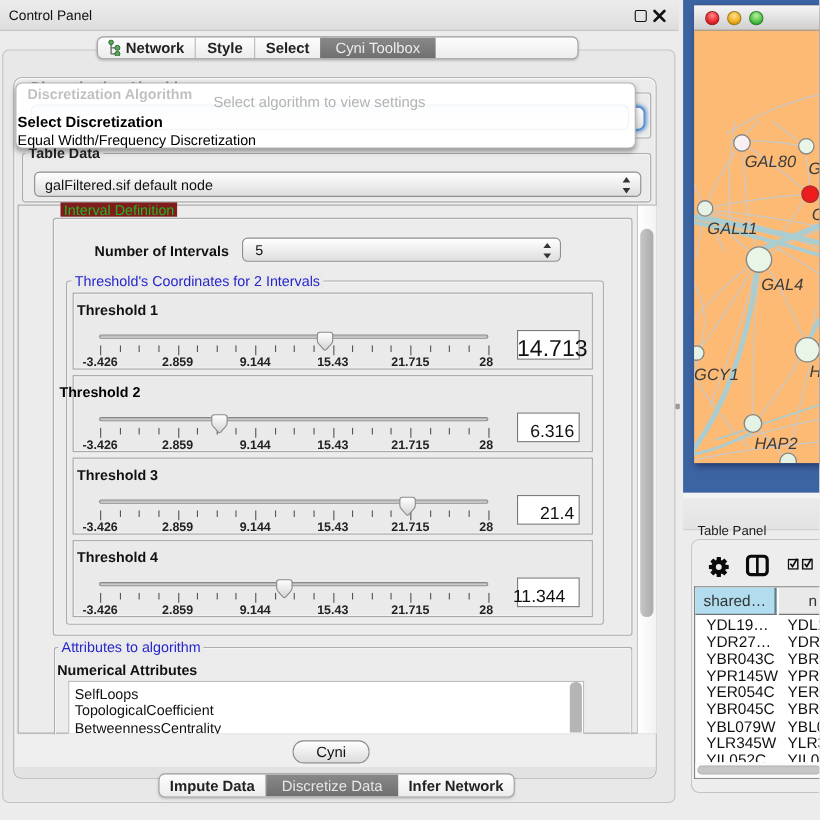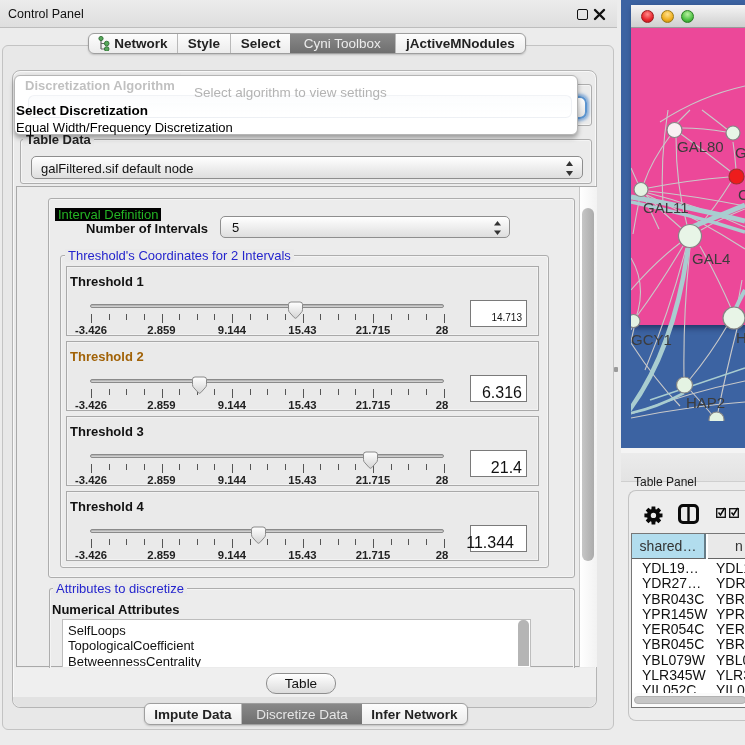--- a/index.html
+++ b/index.html
@@ -27,21 +27,20 @@
         <path d="M3 2.5 L3 13 M3 7.5 L8.5 7.5 M3 13 L8.5 13" stroke="#666" stroke-width="1.2" fill="none"></path>
         <circle cx="3" cy="2.5" r="2.1" fill="#57a85b" stroke="#2f6d33" stroke-width="0.9"></circle>
         <circle cx="8.7" cy="7.5" r="2.3" fill="#57a85b" stroke="#2f6d33" stroke-width="0.9"></circle>
         <circle cx="8.7" cy="13" r="2.3" fill="#57a85b" stroke="#2f6d33" stroke-width="0.9"></circle>
       </svg>
     Network
   </div>
   <div style="width:54px;display:flex;align-items:center;justify-content:center;border-right:1px solid #b9b9b9;">Style</div>
   <div style="width:59px;display:flex;align-items:center;justify-content:center;">Select</div>
   <div style="width:105px;display:flex;align-items:center;justify-content:center;background:linear-gradient(#898989,#6f6f6f);color:#ececec;font-weight:normal;">Cyni Toolbox</div>
-  <div style="width:131px;display:flex;align-items:center;justify-content:center;border-left:1px solid #b9b9b9;">jActiveMNodules</div>
 </div>
 
 <div class="abs" style="left:2px;top:45px;width:612px;height:685px;background:#e8e8e8;border:1px solid #c3c3c3;border-radius:6px;"></div>
 
 <div class="abs" style="left:12px;top:70px;width:585px;height:638px;background:#ebebeb;border:1px solid #b5b5b5;border-radius:8px;box-shadow:inset 0 0 0 1px #f8f8f8;"></div>
 
 <div class="abs" style="left:13px;top:697px;width:583px;height:10px;background:#e2e2e2;border-radius:0 0 8px 8px;"></div>
 
 <div class="abs etched" style="left:20px;top:84px;width:572px;height:42px;border-radius:3px;"></div>
 <div class="gtitle bold" style="left:25px;top:73px;color:#333;">Discretization Algorithm</div>
@@ -57,21 +56,21 @@
       <path d="M4.5 15 L8 10 L1 10 Z" fill="#333"></path>
     </svg>
 </div>
 
 <div class="abs" style="left:16px;top:186px;width:581px;height:481px;border:1px solid #a9a9a9;background:#ececec;"></div>
 
 <div class="abs" style="left:579px;top:187px;width:18px;height:480px;background:linear-gradient(90deg,#ffffff,#f2f2f2);border-left:1px solid #c5c5c5;"></div>
 <div class="abs" style="left:582px;top:208px;width:12px;height:353px;border-radius:6px;background:linear-gradient(90deg,#c6c6c6,#ababab);"></div>
 
 <div class="abs etched" style="left:48px;top:198px;width:527px;height:380px;"></div>
-<div class="gtitle" style="left:55px;top:208px;color:#24b324;background:#000000;">Interval Definition</div>
+<div class="gtitle" style="left:55px;top:184px;color:#24b324;background:#7f1d1d;">Interval Definition</div>
 
 <div class="abs bold" style="left:86px;top:221px;font-size:13px;color:#111;">Number of Intervals</div>
 <div class="abs" style="left:220px;top:216px;width:290px;height:22px;border-radius:5px;border:1px solid #8e8e8e;background:linear-gradient(#ffffff,#dedede);">
   <div class="abs" style="left:11px;top:3px;font-size:13px;color:#111;">5</div>
   <svg class="abs" style="right:7px;top:4px;" width="9" height="14" viewBox="0 0 9 14">
       <path d="M4.5 0 L8 4.5 L1 4.5 Z" fill="#333"></path>
       <path d="M4.5 14 L8 9.5 L1 9.5 Z" fill="#333"></path>
     </svg>
 </div>
 
@@ -112,23 +111,23 @@
     <svg class="abs" style="left:286.5px;top:301px;" width="17" height="19" viewBox="0 0 17 19">
       <path d="M1.5 3.5 Q1.5 1 4 1 L13 1 Q15.5 1 15.5 3.5 L15.5 8.6 Q15.5 10.6 14 11.9 L9.8 16.6 Q8.5 18 7.2 16.6 L3 11.9 Q1.5 10.6 1.5 8.6 Z" fill="url(#tg0)" stroke="#8a8a8a" stroke-width="1"></path>
       <defs>
         <linearGradient id="tg0" x1="0" y1="0" x2="0" y2="1">
           <stop offset="0" stop-color="#ffffff"></stop>
           <stop offset="1" stop-color="#d4d4d4"></stop>
         </linearGradient>
       </defs>
     </svg>
     <div class="abs" style="left:470px;top:300px;width:57px;height:27px;background:#fff;border:1px solid #7a7a7a;"></div>
-    <div class="abs" style="left:470px;top:309.5px;width:52px;font-size:10px;color:#111;text-align:right;line-height:16px;">14.713</div>
+    <div class="abs" style="left:470px;top:309.5px;width:52px;font-size:21px;color:#111;text-align:right;line-height:16px;">14.713</div>
     <div class="abs" style="left:66px;top:341px;width:473px;height:70px;border:1px solid #a9a9a9;box-shadow:inset 0 0 0 1px #f2f2f2;background:#eaeaea;"></div>
-    <div class="abs bold" style="left:70px;top:349px;font-size:13px;color:#a16207;">Threshold 2</div>
+    <div class="abs bold" style="left:54px;top:349px;font-size:13px;color:#000000;">Threshold 2</div>
     <div class="abs" style="left:90px;top:379px;width:354px;height:4px;border-radius:2px;border:1px solid #8a8a8a;background:linear-gradient(#a9a9a9,#dcdcdc);"></div>
     <div class="abs" style="left:91.0px;top:389px;width:1px;height:9px;background:#555;"></div>
     <div class="abs" style="left:108.6px;top:389px;width:1px;height:6px;background:#555;"></div>
     <div class="abs" style="left:126.3px;top:389px;width:1px;height:6px;background:#555;"></div>
     <div class="abs" style="left:143.9px;top:389px;width:1px;height:6px;background:#555;"></div>
     <div class="abs" style="left:161.5px;top:389px;width:1px;height:9px;background:#555;"></div>
     <div class="abs" style="left:179.1px;top:389px;width:1px;height:6px;background:#555;"></div>
     <div class="abs" style="left:196.8px;top:389px;width:1px;height:6px;background:#555;"></div>
     <div class="abs" style="left:214.4px;top:389px;width:1px;height:6px;background:#555;"></div>
     <div class="abs" style="left:232.0px;top:389px;width:1px;height:9px;background:#555;"></div>
@@ -239,50 +238,50 @@
           <stop offset="0" stop-color="#ffffff"></stop>
           <stop offset="1" stop-color="#d4d4d4"></stop>
         </linearGradient>
       </defs>
     </svg>
     <div class="abs" style="left:470px;top:525px;width:57px;height:27px;background:#fff;border:1px solid #7a7a7a;"></div>
     <div class="abs" style="left:462px;top:534.5px;width:52px;font-size:16px;color:#111;text-align:right;line-height:16px;">11.344</div>
   </div>
 
 <div class="abs etched" style="left:49px;top:588px;width:526px;height:90px;border-bottom:none;"></div>
-<div class="gtitle" style="left:53px;top:582px;color:#2525cd;background:#eaeaea;">Attributes to discretize</div>
+<div class="gtitle" style="left:53px;top:582px;color:#2525cd;background:#eaeaea;">Attributes to algorithm</div>
 <div class="abs bold" style="left:52px;top:602px;font-size:13px;color:#111;">Numerical Attributes</div>
 <div class="abs" style="left:62px;top:619px;width:469px;height:48px;background:#ffffff;border:1px solid #bdbdbd;border-bottom:none;overflow:hidden;">
   <div style="font-size:13px;color:#111;padding-left:5px;line-height:15.4px;padding-top:3px;">SelfLoops<br>TopologicalCoefficient<br>BetweennessCentrality</div>
 </div>
 <div class="abs" style="left:518px;top:620px;width:11px;height:46px;border-radius:5px 5px 0 0;background:#b5b5b5;"></div>
 
 <div class="abs" style="left:14px;top:668px;width:582px;height:29px;background:#efefef;"></div>
-<div class="abs" style="left:266px;top:673px;width:70px;height:21px;border-radius:10px;border:1px solid #8e8e8e;background:linear-gradient(#ffffff,#dcdcdc);font-size:13.5px;color:#111;text-align:center;line-height:19px;">Table</div>
+<div class="abs" style="left:266px;top:673px;width:70px;height:21px;border-radius:10px;border:1px solid #8e8e8e;background:linear-gradient(#ffffff,#dcdcdc);font-size:13.5px;color:#111;text-align:center;line-height:19px;">Cyni</div>
 
 <div class="abs" style="left:144px;top:703px;width:324px;height:22px;border:1px solid #9e9e9e;border-radius:6px;background:linear-gradient(#fdfdfd,#ececec);box-shadow:0 1px 2px rgba(0,0,0,0.18);overflow:hidden;display:flex;font-size:13.5px;font-weight:bold;color:#222;">
   <div style="width:97px;display:flex;align-items:center;justify-content:center;border-right:1px solid #b9b9b9;">Impute Data</div>
   <div style="width:120px;display:flex;align-items:center;justify-content:center;background:linear-gradient(#898989,#6f6f6f);color:#e6e6e6;font-weight:normal;">Discretize Data</div>
   <div style="width:105px;display:flex;align-items:center;justify-content:center;">Infer Network</div>
 </div>
 
 <div class="abs" style="left:14px;top:75px;width:564px;height:60px;background:#ffffff;border:1px solid #b5b5b5;border-radius:6px;box-shadow:0 3px 5px rgba(0,0,0,0.35);z-index:20;"></div>
 <div class="abs" style="left:14px;top:75px;width:564px;height:60px;z-index:21;">
   <div class="abs bold" style="left:11px;top:3px;font-size:13px;color:rgba(90,90,90,0.38);">Discretization Algorithm</div>
   <div class="abs" style="left:14px;top:20px;width:544px;height:23px;border-radius:6px;border:1px solid rgba(120,140,170,0.10);background:linear-gradient(rgba(205,216,232,0.07),rgba(255,255,255,0));"></div>
   <div class="abs" style="left:180px;top:10px;font-size:13.5px;color:#b3b3b3;">Select algorithm to view settings</div>
   <div class="abs bold" style="left:2px;top:28px;font-size:13.5px;color:#000;">Select Discretization</div>
   <div class="abs" style="left:2px;top:45px;font-size:13px;color:#000;">Equal Width/Frequency Discretization</div>
 </div>
 
 <div class="abs" style="left:614px;top:367px;width:4px;height:5px;background:#9a9a9a;border-radius:1px;"></div>
 
 <div class="abs" style="left:621px;top:0;width:124px;height:448px;background:#3c63a2;">
 
-  <div class="abs" style="left:10px;top:5px;width:114px;height:320px;background:#ec4899;box-shadow:2px 3px 6px rgba(0,0,30,0.45);">
+  <div class="abs" style="left:10px;top:5px;width:114px;height:416px;background:#fdba74;box-shadow:2px 3px 6px rgba(0,0,30,0.45);font-style:italic;">
     <div class="abs" style="left:0;top:0;width:114px;height:23px;background:linear-gradient(#f5f5f5,#cfcfcf);border-bottom:1px solid #999;">
       <div class="abs" style="left:10px;top:5px;width:13px;height:13px;border-radius:50%;background:radial-gradient(circle at 50% 30%,#ff8a8a,#e8262d 60%,#b01218);border:0.5px solid #9a1b1f;"></div>
       <div class="abs" style="left:30px;top:5px;width:13px;height:13px;border-radius:50%;background:radial-gradient(circle at 50% 30%,#ffe08a,#efaf1e 60%,#b67708);border:0.5px solid #9a7a14;"></div>
       <div class="abs" style="left:50px;top:5px;width:13px;height:13px;border-radius:50%;background:radial-gradient(circle at 50% 30%,#b8f0a0,#4fc245 60%,#22841c);border:0.5px solid #2a7d24;"></div>
     </div>
     <svg class="abs" style="left:0;top:23px;" width="114" height="393" viewBox="631 28 114 393">
       <g fill="none" stroke="#c9c9c9" stroke-width="1.1">
         <path d="M745 86 Q 700 96 660 122"></path>
         <path d="M668 110 Q 660 160 663 205"></path>
         <path d="M690 110 Q 681 119 676 124"></path>

